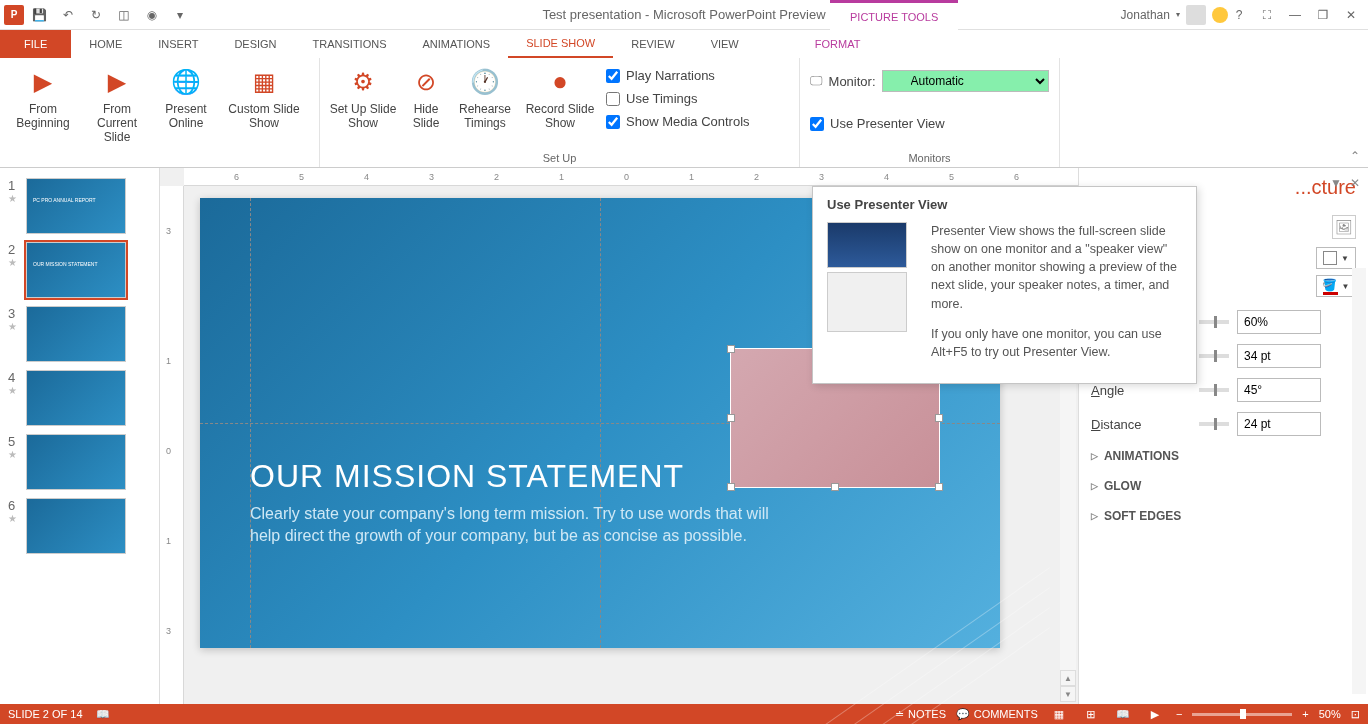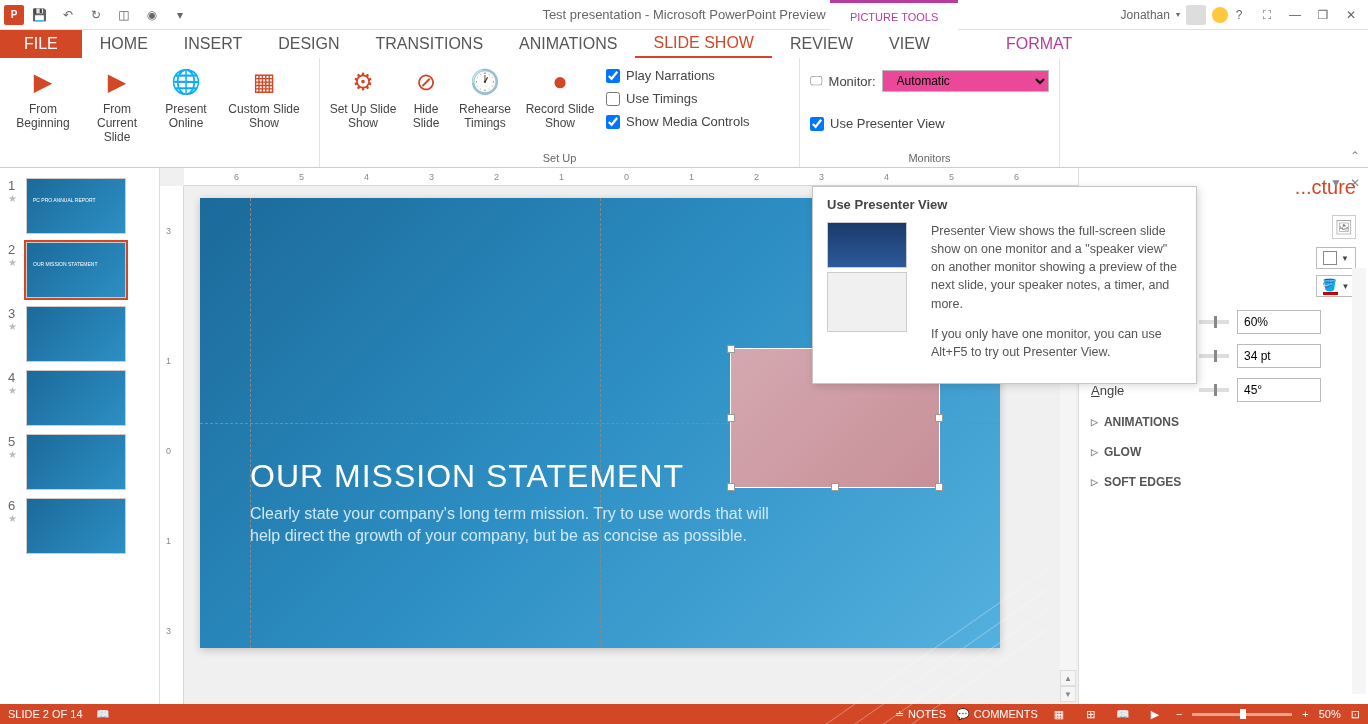--- a/index.html
+++ b/index.html
@@ -13,36 +13,36 @@
 .title-text { position: absolute; left: 50%; transform: translateX(-50%); color: #666; font-size: 13px; }
 .picture-tools { position: absolute; left: 830px; top: 0; height: 30px; padding: 0 20px; color: #b83b9e; font-size: 11px; display: flex; align-items: center; border-top: 3px solid #b83b9e; background: #fff; }
 .win-controls { position: absolute; right: 4px; display: flex; align-items: center; gap: 2px; }
 .win-btn { width: 26px; height: 24px; display: flex; align-items: center; justify-content: center; color: #666; cursor: pointer; }
 .user-area { position: absolute; right: 40px; display: flex; align-items: center; gap: 6px; color: #666; }
 .user-avatar { width: 20px; height: 20px; background: #ddd; border-radius: 2px; }
 .smiley { width: 16px; height: 16px; background: #ffc83d; border-radius: 50%; }
 
 
 .ribbon-tabs { height: 28px; display: flex; align-items: stretch; background: #fff; }
-.tab { padding: 0 18px; display: flex; align-items: center; font-size: 16px; color: #555; cursor: pointer; }
+.tab { padding: 0 18px; display: flex; align-items: center; font-size: 11px; color: #555; cursor: pointer; }
 .tab.file { background: #d24726; color: #fff; padding: 0 24px; }
 .tab.active { color: #d24726; border-bottom: 2px solid #d24726; }
 .tab.format { color: #b83b9e; }
 
 
 .ribbon { height: 110px; background: #fff; border-bottom: 1px solid #ccc; display: flex; position: relative; }
 .ribbon-group { border-right: 1px solid #e3e3e3; padding: 4px 8px 0 8px; display: flex; flex-direction: column; }
 .group-content { flex: 1; display: flex; align-items: flex-start; gap: 4px; }
 .group-label { text-align: center; font-size: 11px; color: #666; padding: 3px 0; }
 .big-btn { width: 70px; display: flex; flex-direction: column; align-items: center; gap: 4px; cursor: pointer; text-align: center; font-size: 12px; color: #444; padding-top: 4px; }
 .big-btn .icon { width: 32px; height: 32px; display: flex; align-items: center; justify-content: center; font-size: 24px; color: #d24726; }
 .checkbox-row { display: flex; align-items: center; gap: 6px; padding: 4px 2px; font-size: 13px; color: #444; }
 .checkbox-row input { width: 14px; height: 14px; }
 .monitor-row { display: flex; align-items: center; gap: 6px; padding: 4px 2px; font-size: 13px; }
-.monitor-select { width: 170px; height: 22px; border: 1px solid #bbb; padding: 0 10px; font-size: 12px; background: #ec4899; }
+.monitor-select { width: 170px; height: 22px; border: 1px solid #bbb; padding: 0 24px; font-size: 12px; background: #86efac; }
 .collapse-caret { position: absolute; right: 8px; bottom: 4px; color: #888; cursor: pointer; }
 
 
 .main { display: flex; height: 536px; background: #f0f0f0; }
 .thumbs { width: 160px; background: #fff; border-right: 1px solid #ddd; overflow-y: auto; padding: 6px 0; }
 .thumb-row { display: flex; gap: 6px; padding: 4px 8px; align-items: flex-start; }
 .thumb-num { width: 12px; font-size: 13px; color: #666; }
 .thumb-star { font-size: 10px; color: #bbb; }
 .thumb-img { width: 100px; height: 56px; background: linear-gradient(135deg, #1b6a9a, #2d8fc4); border: 1px solid #ccc; position: relative; }
 .thumb-img.selected { outline: 2px solid #d24726; }
@@ -358,20 +358,25 @@
     <div class="prop-row">
       <div class="prop-label"><u>B</u>lur</div>
       <div class="prop-slider"></div>
       <input class="prop-input" value="34 pt" style="">
     </div>
     <div class="prop-row">
       <div class="prop-label"><u>A</u>ngle</div>
       <div class="prop-slider"></div>
       <input class="prop-input" value="45°" style="">
     </div>
+    <div class="prop-row">
+      <div class="prop-label"><u>D</u>istance</div>
+      <div class="prop-slider"></div>
+      <input class="prop-input" value="24 pt" style="">
+    </div>
     <div class="section-header">
         <span class="section-caret">▷</span>
         <span>ANIMATIONS</span>
       </div>
     <div class="section-header">
         <span class="section-caret">▷</span>
         <span>GLOW</span>
       </div>
     <div class="section-header">
         <span class="section-caret">▷</span>

